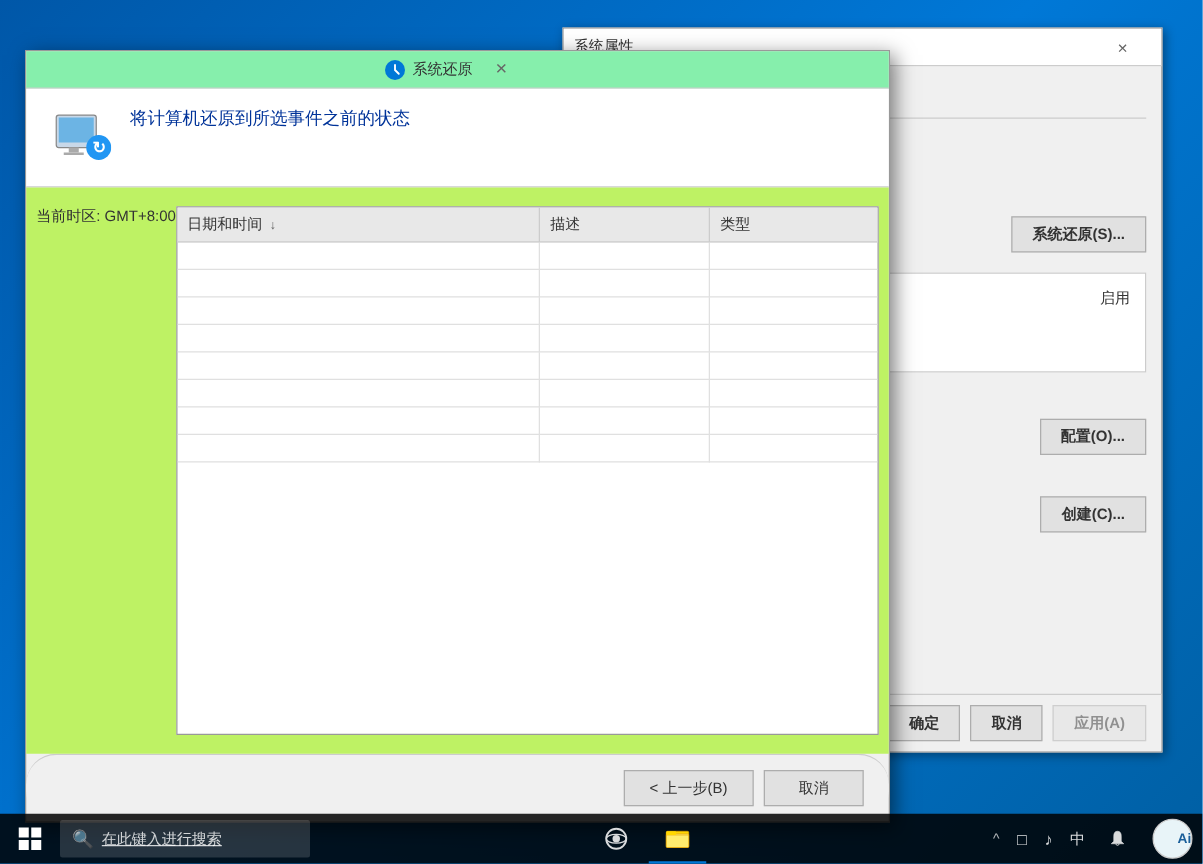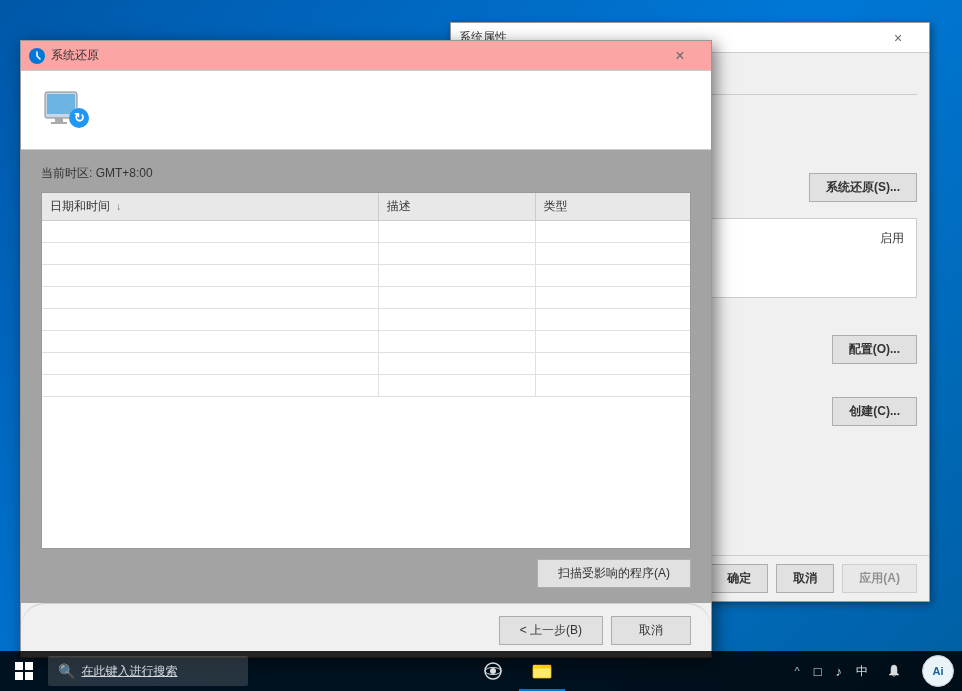--- a/index.html
+++ b/index.html
@@ -126,27 +126,27 @@
       height: 618px;
       background: #f0f0f0;
       border: 1px solid #999;
       box-shadow: 4px 4px 15px rgba(0,0,0,0.5);
       display: flex;
       flex-direction: column;
       z-index: 10;
     }
 
     .restore-titlebar {
-      background: #fca5a5;
+      background: #86efac;
       height: 30px;
       display: flex;
       align-items: center;
       padding: 0 8px;
       border-bottom: 1px solid #ccc;
-      justify-content: space-between;
+      justify-content: center;
     }
 
     .restore-titlebar-left {
       display: flex;
       align-items: center;
       gap: 6px;
       font-size: 12px;
       color: #333;
     }
 
@@ -198,24 +198,24 @@
 
     .restore-header-title {
       font-size: 14px;
       color: #003399;
       margin-bottom: 6px;
       font-weight: normal;
     }
 
     .restore-body {
       flex: 1;
-      padding: 15px 20px;
-      background: #a3a3a3;
-      display: flex;
-      flex-direction: column;
+      padding: 15px 8px;
+      background: #bef264;
+      display: flex;
+      flex-direction: row;
     }
 
     .restore-timezone {
       font-size: 12px;
       color: #333;
       margin-bottom: 10px;
     }
 
     .restore-table-container {
       flex: 1;
@@ -224,20 +224,21 @@
       overflow: hidden;
     }
 
     .restore-table {
       width: 100%;
       border-collapse: collapse;
     }
 
     .restore-table thead tr {
       background: #e8e8e8;
+      font-family: Liberation Serif, serif;
     }
 
     .restore-table th {
       padding: 5px 8px;
       text-align: left;
       font-size: 12px;
       font-weight: normal;
       color: #333;
       border-bottom: 1px solid #ccc;
       border-right: 1px solid #ccc;
@@ -431,21 +432,21 @@
       cursor: pointer;
     }
 
     .tray-brand-logo {
       width: 32px;
       height: 32px;
       border-radius: 50%;
       background: #e8f4f8;
       display: flex;
       align-items: center;
-      justify-content: center;
+      justify-content: flex-end;
       overflow: hidden;
       border: 1px solid #ccc;
     }
 
     
     .sort-arrow {
       font-size: 10px;
       margin-left: 3px;
       color: #666;
     }
@@ -532,20 +533,23 @@
     <div class="restore-header">
       <div class="restore-header-icon">
         <svg width="48" height="48" viewBox="0 0 48 48">
           <rect x="4" y="6" width="32" height="26" rx="2" fill="#c8d8e8" stroke="#888" stroke-width="1"></rect>
           <rect x="6" y="8" width="28" height="20" fill="#6cb4e4"></rect>
           <rect x="14" y="32" width="8" height="4" fill="#aaa"></rect>
           <rect x="10" y="36" width="16" height="2" fill="#aaa"></rect>
           <circle cx="38" cy="32" r="10" fill="#2196f3"></circle>
           <text x="33" y="36" fill="white" font-size="13" font-weight="bold">↻</text>
         </svg>
+      </div>
+      <div class="restore-header-text">
+        <div class="restore-header-title">将计算机还原到所选事件之前的状态</div>
       </div>
     </div>
 
     <div class="restore-body">
       <div class="restore-timezone">当前时区: GMT+8:00</div>
 
       <div class="restore-table-container">
         <table class="restore-table">
           <thead>
             <tr>
@@ -596,23 +600,20 @@
               </tr>
               <tr>
                 <td style="height: 22px;"></td>
                 <td style="height: 22px;"></td>
                 <td style="height: 22px;"></td>
               </tr>
             </tbody>
         </table>
       </div>
 
-      <div class="restore-scan-btn-row">
-        <button class="footer-btn">扫描受影响的程序(A)</button>
-      </div>
     </div>
 
     <div class="restore-footer">
       <button class="footer-btn">&lt; 上一步(B)</button>
       <button class="footer-btn">取消</button>
     </div>
   </div>
 
   <div class="taskbar">
     <div class="taskbar-left">

